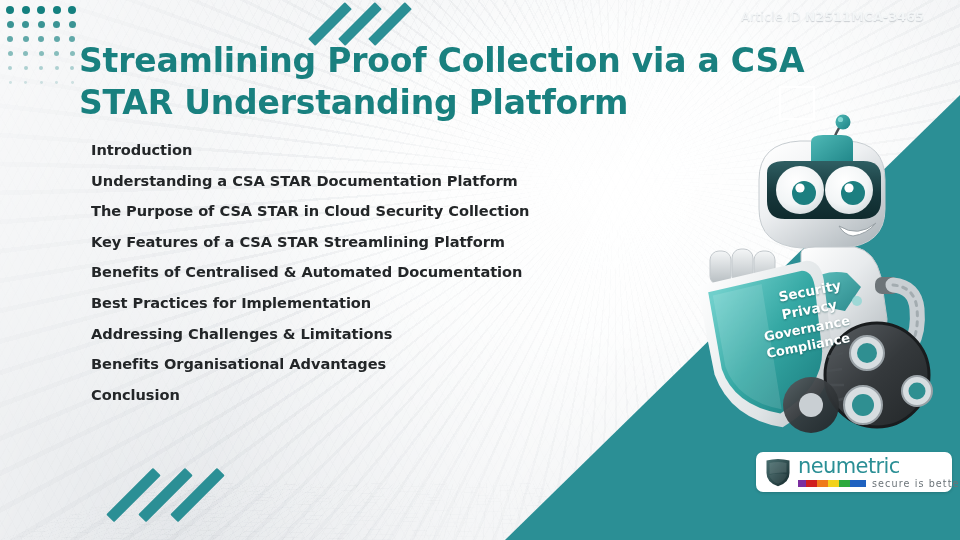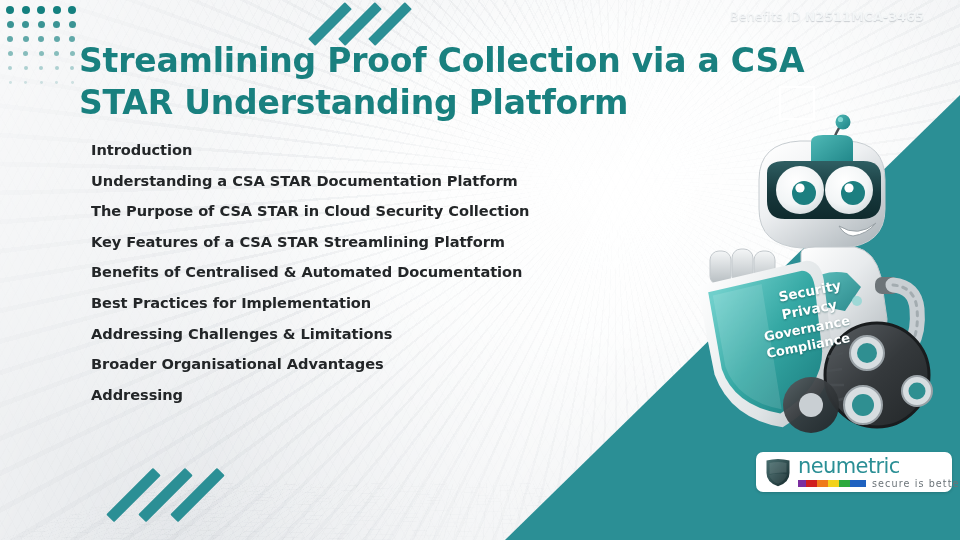--- a/index.html
+++ b/index.html
@@ -194,36 +194,36 @@
   </div>
   <div class="stripes stripes-bottom">
     <i style="left:0px;  top:0px; width:11px; height:66px; transform:rotate(45deg); transform-origin:50% 50%;"></i>
     <i style="left:32px; top:0px; width:11px; height:66px; transform:rotate(45deg); transform-origin:50% 50%;"></i>
     <i style="left:64px; top:0px; width:11px; height:66px; transform:rotate(45deg); transform-origin:50% 50%;"></i>
   </div>
 
   <div class="ghost-square"></div>
 
   <div class="article-id">
-    <span class="lbl">Benefits ID</span>
+    <span class="lbl">Article ID</span>
     <span class="val">N2511MCA-3465</span>
   </div>
 
   <h1 class="title">Streamlining Proof Collection via a CSA STAR Understanding Platform</h1>
 
   <div class="toc">
     <div class="item">Introduction</div>
     <div class="item">Understanding a CSA STAR Documentation Platform</div>
     <div class="item">The Purpose of CSA STAR in Cloud Security Collection</div>
     <div class="item">Key Features of a CSA STAR Streamlining Platform</div>
     <div class="item">Benefits of Centralised &amp; Automated Documentation</div>
     <div class="item">Best Practices for Implementation</div>
     <div class="item">Addressing Challenges &amp; Limitations</div>
-    <div class="item">Broader Organisational Advantages</div>
-    <div class="item">Addressing</div>
+    <div class="item">Benefits Organisational Advantages</div>
+    <div class="item">Conclusion</div>
   </div>
 
   <div class="robot">
     <svg viewBox="0 0 250 330" xmlns="http://www.w3.org/2000/svg">
       <defs>
         <linearGradient id="gBody" x1="0" y1="0" x2="1" y2="1">
           <stop offset="0%" stop-color="#ffffff"></stop>
           <stop offset="45%" stop-color="#e8ebed"></stop>
           <stop offset="100%" stop-color="#b9c0c4"></stop>
         </linearGradient>

